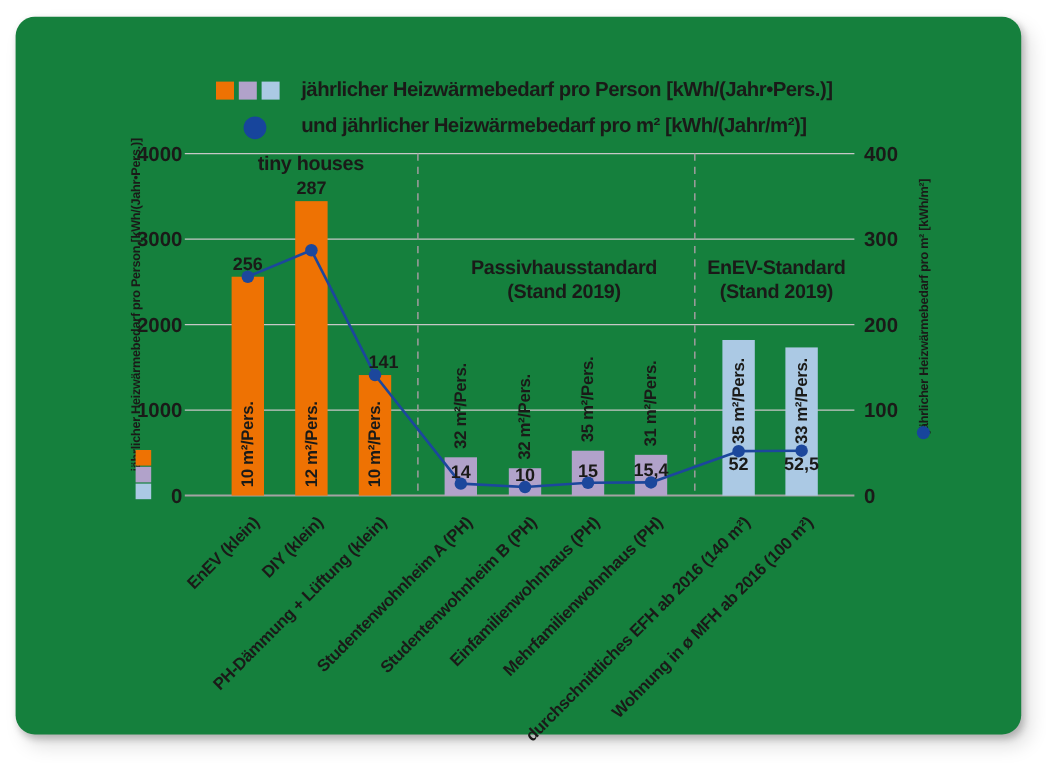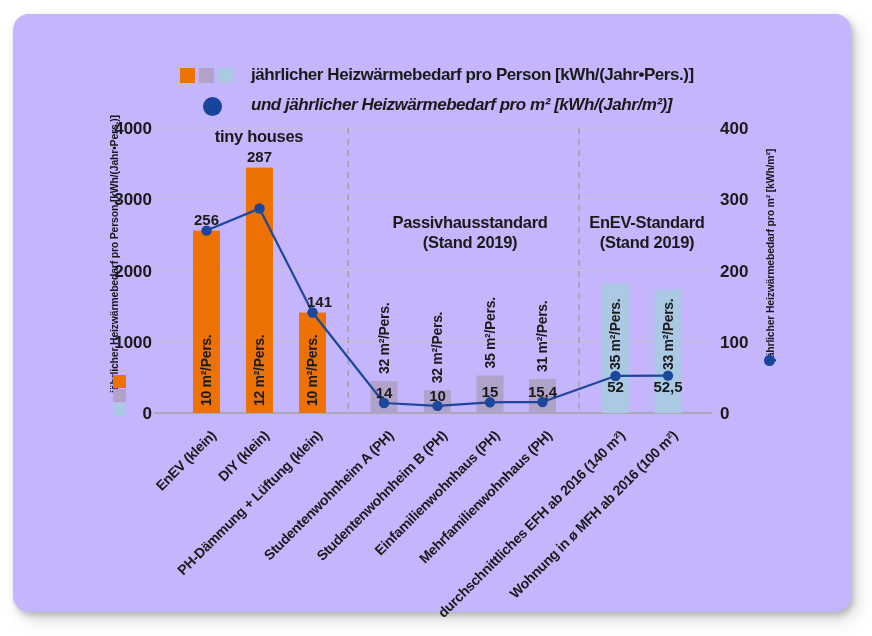--- a/index.html
+++ b/index.html
@@ -4,31 +4,31 @@
 <style>
   html,body{margin:0;padding:0;}
   body{
     width:872px;height:636px;position:relative;overflow:hidden;
     background:#ffffff;
     font-family:"Liberation Sans",sans-serif;
     color:#1a1a18;
   }
   .card{
     position:absolute;left:13px;top:14px;width:838px;height:598px;
-    background:#c4b5fd;border-radius:16px;
+    background:#15803d;border-radius:16px;
     box-shadow:2px 3px 6px rgba(0,0,0,.22), 7px 9px 16px rgba(0,0,0,.13);
   }
   .legend-swatches{position:absolute;left:167px;top:54px;display:flex;gap:4px;}
   .swatch{width:15px;height:15px;display:inline-block;}
   .legend-text{
     position:absolute;left:238px;white-space:nowrap;
     font-weight:bold;font-size:17px;letter-spacing:-0.45px;color:#1a1a18;
   }
   .legend-text.row1{top:51px;}
-  .legend-text.row2{top:81px;font-style:italic;}
+  .legend-text.row2{top:81px;}
   .legend-dot{
     position:absolute;left:190px;top:83px;width:19px;height:19px;border-radius:50%;
   }
   .axis-title{
     position:absolute;white-space:nowrap;font-weight:bold;font-size:10.5px;
     letter-spacing:-0.2px;color:#1a1a18;transform:translate(-50%,-50%) rotate(-90deg);
   }
   .axis-title.left{left:101px;top:240px;}
   .axis-title.right{left:757px;top:241px;}
   .mini-swatches{position:absolute;left:100px;top:361px;display:flex;flex-direction:column;gap:1px;}

